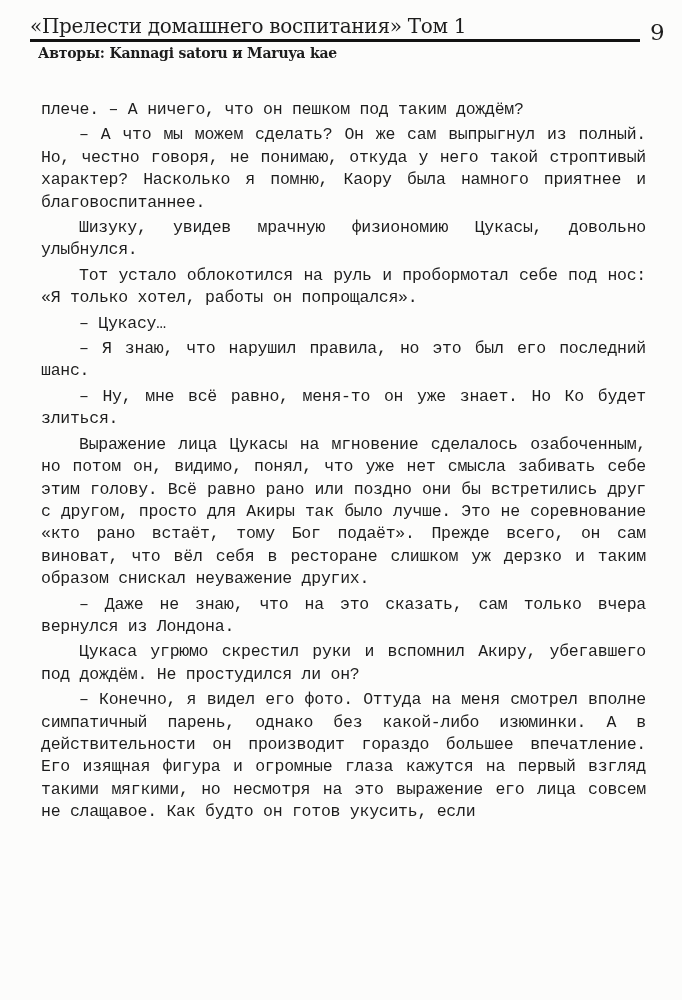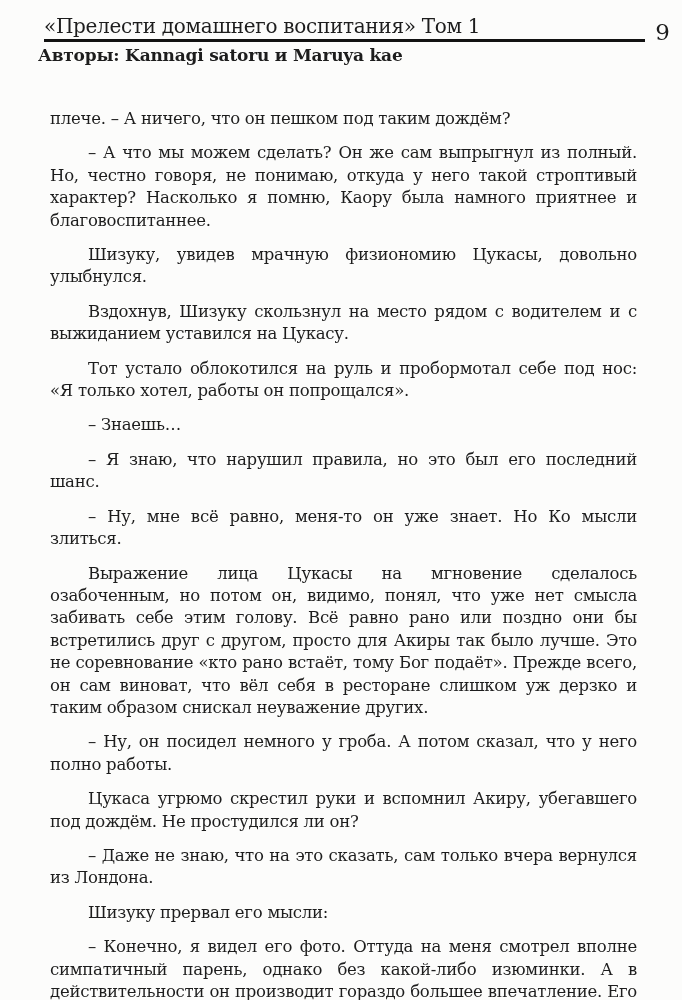--- a/index.html
+++ b/index.html
@@ -12,21 +12,21 @@
     width: 682px;
     height: 1000px;
     background: #fcfcfb;
     color: #1d1d1d;
     font-family: "DejaVu Serif", serif;
     overflow: hidden;
     box-sizing: border-box;
   }
   .header-row {
     position: absolute;
-    left: 44px;
+    left: 30px;
     top: 14px;
     right: 12px;
     display: flex;
     align-items: flex-end;
   }
   .title-block {
     width: 610px;
     border-bottom: 3px solid #121212;
     padding-bottom: 1px;
   }
@@ -39,38 +39,39 @@
   .page-number {
     margin-left: 10px;
     font-size: 23px;
     line-height: 23px;
     transform: translateY(2px);
   }
   .authors-line {
     position: absolute;
     left: 38px;
     top: 45px;
-    font-size: 17px;
+    font-size: 14px;
     letter-spacing: -0.2px;
     font-weight: bold;
   }
   .body-text {
     position: absolute;
     left: 38px;
     top: 96px;
     width: 611px;
     font-size: 16.5px;
     line-height: 22.4px;
     letter-spacing: -0.25px;
     text-align: justify;
   }
   .body-text p {
-    margin: 12px;
+    margin: 3px;
     padding: 0;
     text-indent: 38px;
+    font-family: Liberation Mono, monospace;
   }
   .body-text p.no-indent {
     text-indent: 0;
   }
 </style>
 </head>
 <body>
 
 <div class="page">
 
@@ -80,26 +81,23 @@
     </div>
     <div class="page-number">9</div>
   </div>
 
   <div class="authors-line">Авторы: Kannagi satoru и Maruya kae</div>
 
   <div class="body-text" id="body-text">
       <p class="no-indent">плече. – А ничего, что он пешком под таким дождём?</p>
       <p>– А что мы можем сделать? Он же сам выпрыгнул из полный. Но, честно говоря, не понимаю, откуда у него такой строптивый характер? Насколько я помню, Каору была намного приятнее и благовоспитаннее.</p>
       <p>Шизуку, увидев мрачную физиономию Цукасы, довольно улыбнулся.</p>
-      <p>Вздохнув, Шизуку скользнул на место рядом с водителем и с выжиданием уставился на Цукасу.</p>
       <p>Тот устало облокотился на руль и пробормотал себе под нос: «Я только хотел, работы он попрощался».</p>
-      <p>– Знаешь…</p>
+      <p>– Цукасу…</p>
       <p>– Я знаю, что нарушил правила, но это был его последний шанс.</p>
-      <p>– Ну, мне всё равно, меня-то он уже знает. Но Ко мысли злиться.</p>
+      <p>– Ну, мне всё равно, меня-то он уже знает. Но Ко будет злиться.</p>
       <p>Выражение лица Цукасы на мгновение сделалось озабоченным, но потом он, видимо, понял, что уже нет смысла забивать себе этим голову. Всё равно рано или поздно они бы встретились друг с другом, просто для Акиры так было лучше. Это не соревнование «кто рано встаёт, тому Бог подаёт». Прежде всего, он сам виноват, что вёл себя в ресторане слишком уж дерзко и таким образом снискал неуважение других.</p>
-      <p>– Ну, он посидел немного у гроба. А потом сказал, что у него полно работы.</p>
+      <p>– Даже не знаю, что на это сказать, сам только вчера вернулся из Лондона.</p>
       <p>Цукаса угрюмо скрестил руки и вспомнил Акиру, убегавшего под дождём. Не простудился ли он?</p>
-      <p>– Даже не знаю, что на это сказать, сам только вчера вернулся из Лондона.</p>
-      <p>Шизуку прервал его мысли:</p>
       <p>– Конечно, я видел его фото. Оттуда на меня смотрел вполне симпатичный парень, однако без какой-либо изюминки. А в действительности он производит гораздо большее впечатление. Его изящная фигура и огромные глаза кажутся на первый взгляд такими мягкими, но несмотря на это выражение его лица совсем не слащавое. Как будто он готов укусить, если</p>
     </div>
 
 </div>
 
 </body></html>

